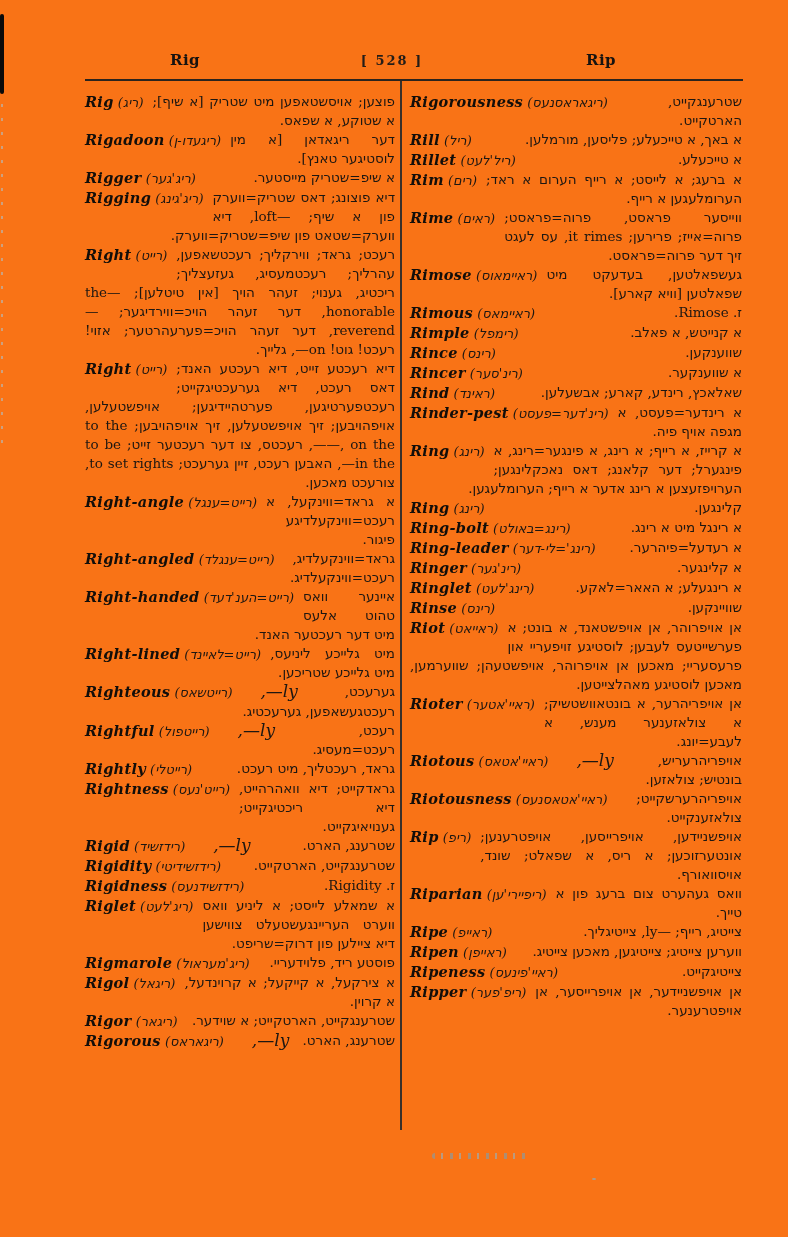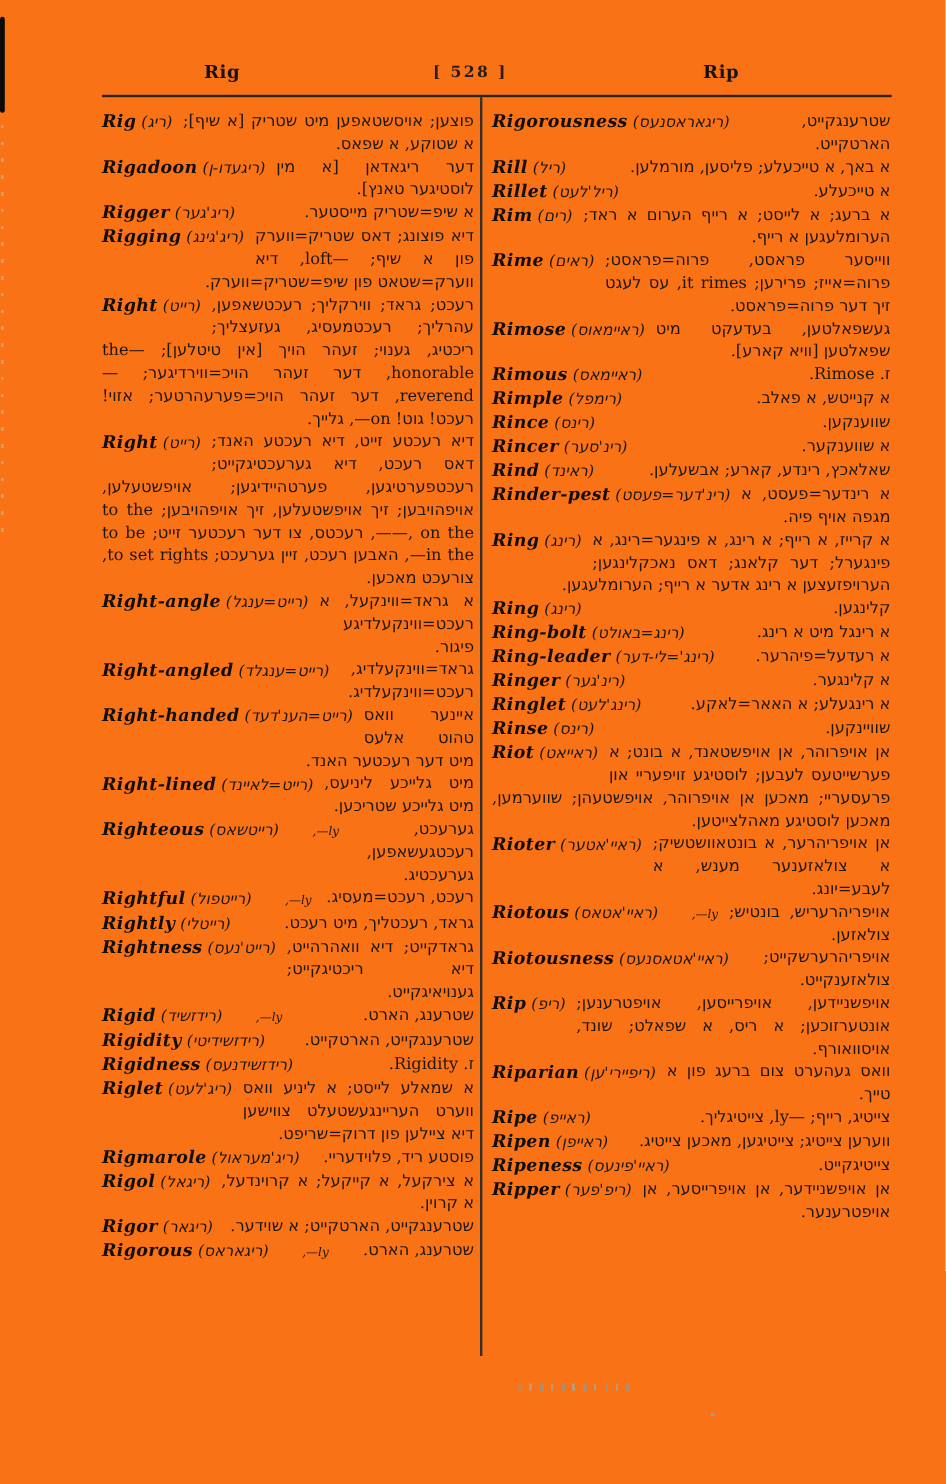--- a/index.html
+++ b/index.html
@@ -55,21 +55,21 @@
     margin-right:9px;
     font-style:italic;
   }
   .hw{
     font-weight:700;
     font-size:14.5px;
     color:#120e0a;
     letter-spacing:.3px;
   }
   .tr{font-size:13px;}
-  .suf{font-size:10px;padding-left:28px;}
+  .suf{font-size:17px;padding-left:28px;}
   .def{unicode-bidi:plaintext;}
   
   .scan-bar{
     position:absolute;left:0;top:14px;width:4px;height:80px;
     background:#0a0a0a;border-radius:2px;
   }
   .scan-ticks{
     position:absolute;left:1px;top:104px;width:2px;height:340px;
     background:repeating-linear-gradient(to bottom,#b9b4ac 0 3px,transparent 3px 14px);
     opacity:.7;

